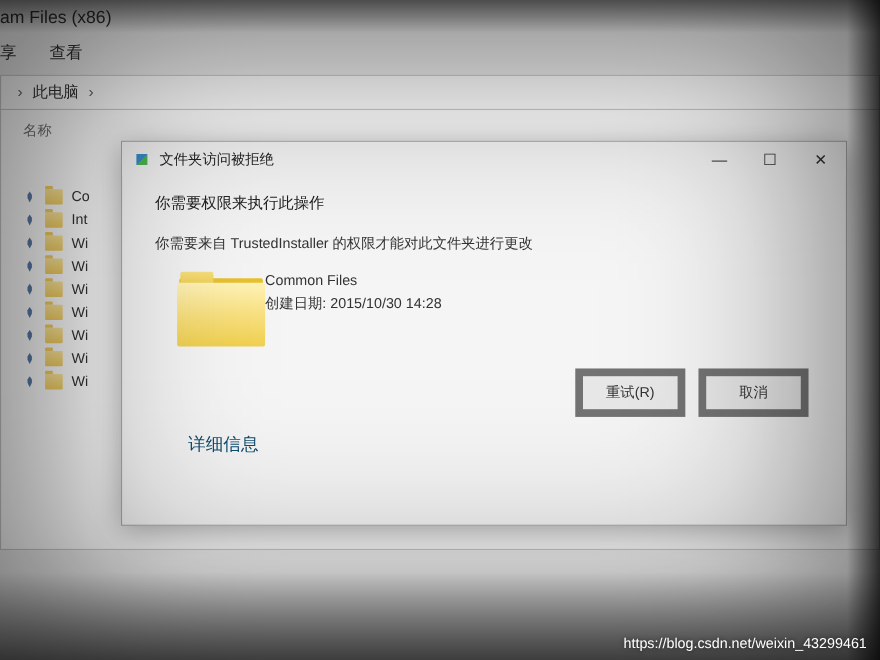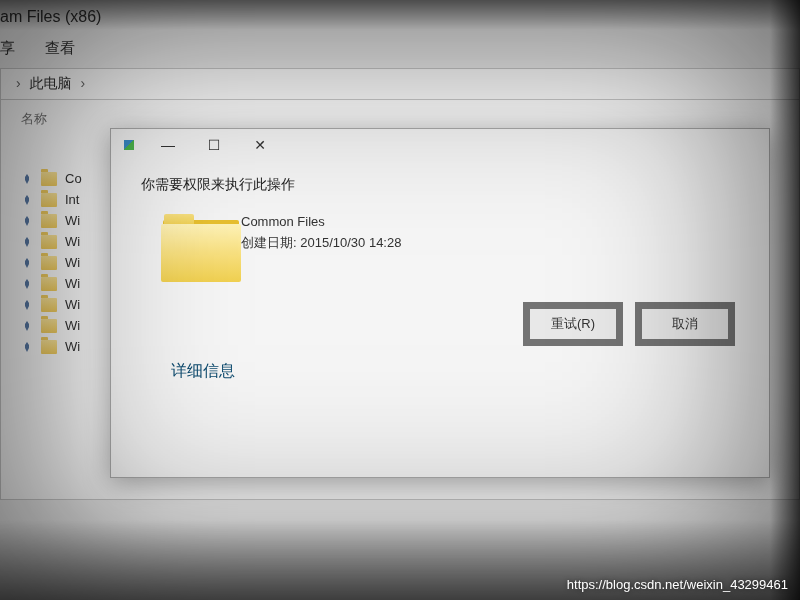--- a/index.html
+++ b/index.html
@@ -334,34 +334,36 @@
       </ul>
     </div>
   </div>
 </div>
 
 <div class="dialog">
   <div class="dialog-titlebar">
     <span class="dialog-icon">
         <span class="dialog-icon-shape"></span>
       </span>
+    <span class="dialog-title">文件夹访问被拒绝</span>
     <div class="window-controls">
       <div class="win-btn">
           <span>—</span>
         </div>
       <div class="win-btn">
           <span>☐</span>
         </div>
       <div class="win-btn close">
           <span>✕</span>
         </div>
     </div>
   </div>
   <div class="dialog-body">
     <div class="dialog-heading">你需要权限来执行此操作</div>
+    <div class="dialog-message">你需要来自 TrustedInstaller 的权限才能对此文件夹进行更改</div>
     <div class="folder-info">
       <div class="folder-large">
         <div class="folder-back"></div>
         <div class="folder-tab"></div>
         <div class="folder-front"></div>
       </div>
       <div class="info-text">
         <div>Common Files</div>
         <div><span>创建日期: </span><span>2015/10/30 14:28</span></div>
       </div>

